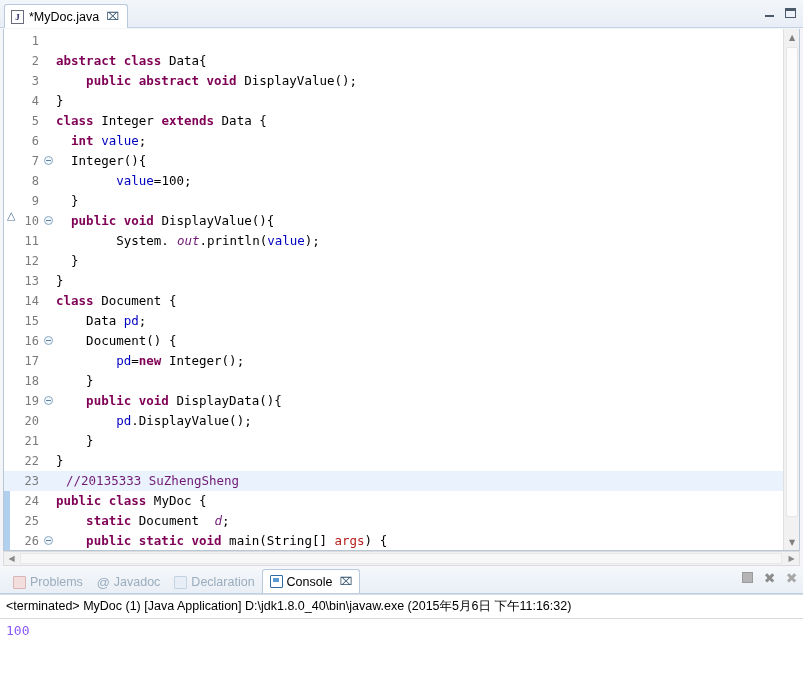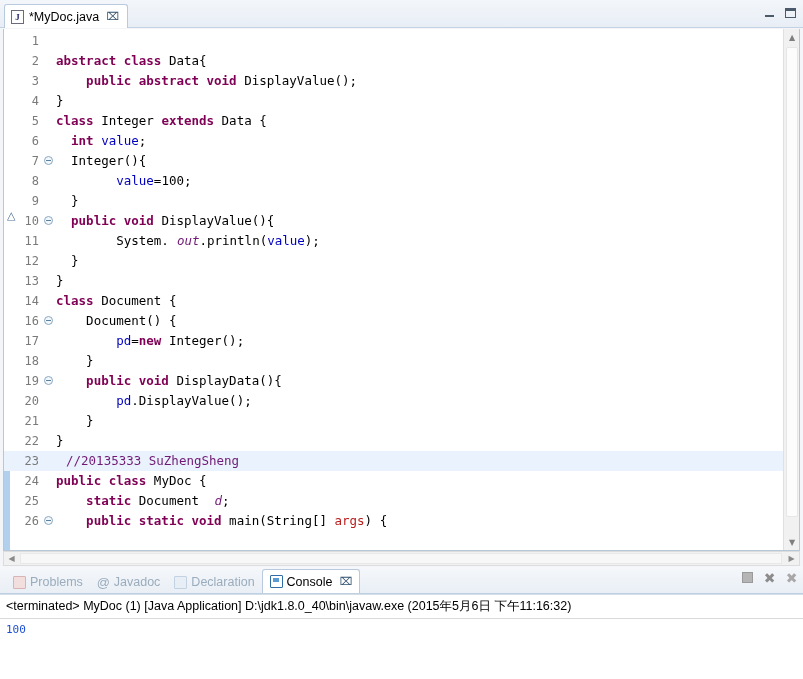--- a/index.html
+++ b/index.html
@@ -346,22 +346,22 @@
     padding: 3px 12px 3px 6px;
     font-family: Liberation Sans, sans-serif;
     font-size: 12.5px;
     color: #000;
     white-space: nowrap;
     border-bottom: 1px solid #d9d9d9;
   }
   .console-out {
     padding: 4px 6px;
     font-family: "DejaVu Sans Mono", monospace;
-    font-size: 11px;
-    color: #1d4ed8;
+    font-size: 13px;
+    color: #8b5cf6;
     white-space: pre;
   }
 </style>
 </head>
 <body>
 
 <div id="app">
 
   <div class="editor-part">
 
@@ -394,20 +394,21 @@
             <div class="line"><span class="ln">5</span><span class="code"><span class="kw">class</span><span class="pl"> Integer </span><span class="kw">extends</span><span class="pl"> Data {</span></span></div>
             <div class="line"><span class="ln">6</span><span class="code"><span class="pl">  </span><span class="kw">int</span><span class="pl"> </span><span class="fld">value</span><span class="pl">;</span></span></div>
             <div class="line"><span class="ln">7</span><span class="fold"></span><span class="code"><span class="pl">  Integer(){</span></span></div>
             <div class="line"><span class="ln">8</span><span class="code"><span class="pl">        </span><span class="fld">value</span><span class="pl">=100;</span></span></div>
             <div class="line"><span class="ln">9</span><span class="code"><span class="pl">  }</span></span></div>
             <div class="line"><span class="ovr"></span><span class="ln">10</span><span class="fold"></span><span class="code"><span class="pl">  </span><span class="kw">public</span><span class="pl"> </span><span class="kw">void</span><span class="pl"> DisplayValue(){</span></span></div>
             <div class="line"><span class="ln">11</span><span class="code"><span class="pl">        System.</span><span class="sfld">out</span><span class="pl">.println(</span><span class="fld">value</span><span class="pl">);</span></span></div>
             <div class="line"><span class="ln">12</span><span class="code"><span class="pl">  }</span></span></div>
             <div class="line"><span class="ln">13</span><span class="code"><span class="pl">}</span></span></div>
             <div class="line"><span class="ln">14</span><span class="code"><span class="kw">class</span><span class="pl"> Document {</span></span></div>
+            <div class="line"><span class="ln">15</span><span class="code"><span class="pl">    Data </span><span class="fld">pd</span><span class="pl">;</span></span></div>
             <div class="line"><span class="ln">16</span><span class="fold"></span><span class="code"><span class="pl">    Document() {</span></span></div>
             <div class="line"><span class="ln">17</span><span class="code"><span class="pl">        </span><span class="fld">pd</span><span class="pl">=</span><span class="kw">new</span><span class="pl"> Integer();</span></span></div>
             <div class="line"><span class="ln">18</span><span class="code"><span class="pl">    }</span></span></div>
             <div class="line"><span class="ln">19</span><span class="fold"></span><span class="code"><span class="pl">    </span><span class="kw">public</span><span class="pl"> </span><span class="kw">void</span><span class="pl"> DisplayData(){</span></span></div>
             <div class="line"><span class="ln">20</span><span class="code"><span class="pl">        </span><span class="fld">pd</span><span class="pl">.DisplayValue();</span></span></div>
             <div class="line"><span class="ln">21</span><span class="code"><span class="pl">    }</span></span></div>
             <div class="line"><span class="ln">22</span><span class="code"><span class="pl">}</span></span></div>
             <div class="line current"><span class="ln">23</span><span class="code"><span class="cm">//20135333 SuZhengSheng</span></span></div>
             <div class="line"><span class="ln">24</span><span class="code"><span class="kw">public</span><span class="pl"> </span><span class="kw">class</span><span class="pl"> MyDoc {</span></span></div>
             <div class="line"><span class="ln">25</span><span class="code"><span class="pl">    </span><span class="kw">static</span><span class="pl"> Document </span><span class="sfld">d</span><span class="pl">;</span></span></div>

